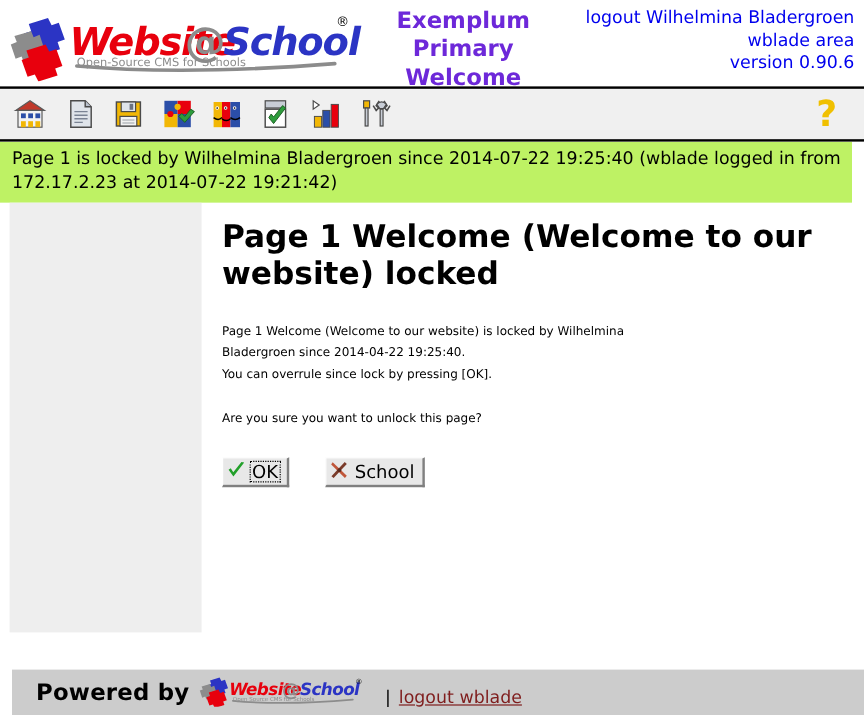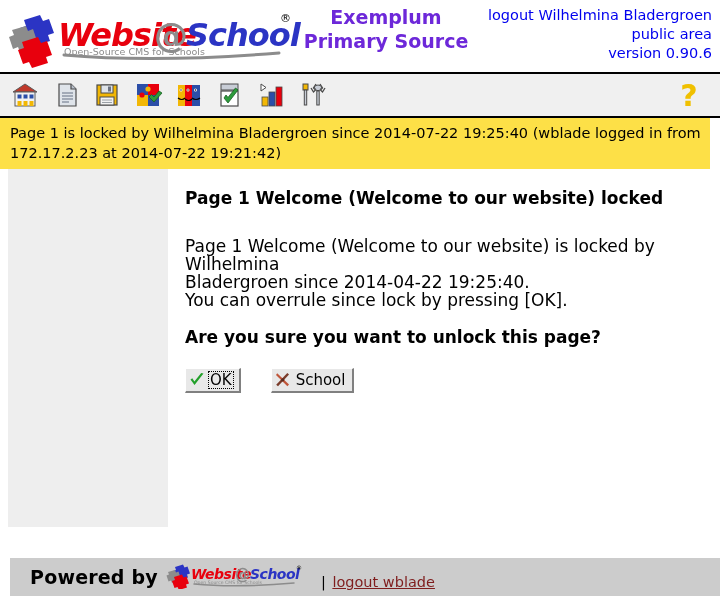--- a/index.html
+++ b/index.html
@@ -89,21 +89,21 @@
     font-size: 30px;
     font-weight: bold;
     color: #f0c000;
     font-family: "DejaVu Sans", "Liberation Sans", sans-serif;
     cursor: pointer;
     line-height: 1;
   }
 
   
   #message-bar {
-    background: #fde047;
+    background: #bef264;
     width: 710px;
     padding: 5px 6px 6px 10px;
     box-sizing: border-box;
     font-size: 14.5px;
     line-height: 20px;
     color: #000000;
   }
 
   
   #main {
@@ -121,48 +121,47 @@
   }
   #content {
     position: absolute;
     left: 185px;
     top: 0;
     right: 10px;
     height: 358px;
   }
   #page-title {
     margin: 14px 0 0 0;
-    font-size: 17px;
+    font-size: 26px;
     font-weight: bold;
     line-height: 31px;
     color: #000000;
     max-width: 500px;
   }
   .body-par {
     margin: 23px 0 0 0;
-    font-size: 17px;
+    font-size: 10px;
     line-height: 18px;
     color: #000000;
     max-width: 480px;
   }
   .body-par.second {
     margin-top: 19px;
-    font-weight: bold;
   }
 
   
   #button-row {
     margin-top: 22px;
     display: flex;
     align-items: flex-start;
     gap: 30px;
   }
   .btn {
     display: inline-flex;
-    align-items: center;
+    align-items: flex-start;
     gap: 3px;
     background: #e8e8e8;
     border-top: 1px solid #ffffff;
     border-left: 1px solid #ffffff;
     border-right: 2px solid #808080;
     border-bottom: 2px solid #808080;
     padding: 2px 5px 2px 3px;
     font-size: 15px;
     color: #000000;
     cursor: pointer;
@@ -240,26 +239,26 @@
       <text x="274" y="16" font-family="DejaVu Sans, Liberation Sans, sans-serif" font-size="11" fill="#000000">®</text>
 
       <path d="M58 49 q90 8 215 -2" stroke="#8c8c8c" stroke-width="3" fill="none" stroke-linecap="round"></path>
 
       <text x="58" y="49" font-family="DejaVu Sans, Liberation Sans, sans-serif" font-size="9.5" fill="#8c8c8c">Open-Source CMS for Schools</text>
     </svg>
   </div>
 
   <div id="school-name">
     <div>Exemplum</div>
-    <div>Primary Source</div>
+    <div>Primary Welcome</div>
   </div>
 
   <div id="account-block">
     <div>logout Wilhelmina Bladergroen</div>
-    <div>public area</div>
+    <div>wblade area</div>
     <div>version 0.90.6</div>
   </div>
 </div>
 
 <div id="toolbar">
   <div id="toolbar-icons">
 
     <div class="tool-btn">
       <svg width="30" height="30" viewBox="0 0 30 30">
         <path d="M3 12 L15 4 L27 12 Z" fill="#c0392b" stroke="#5a5a5a" stroke-width="1"></path>

